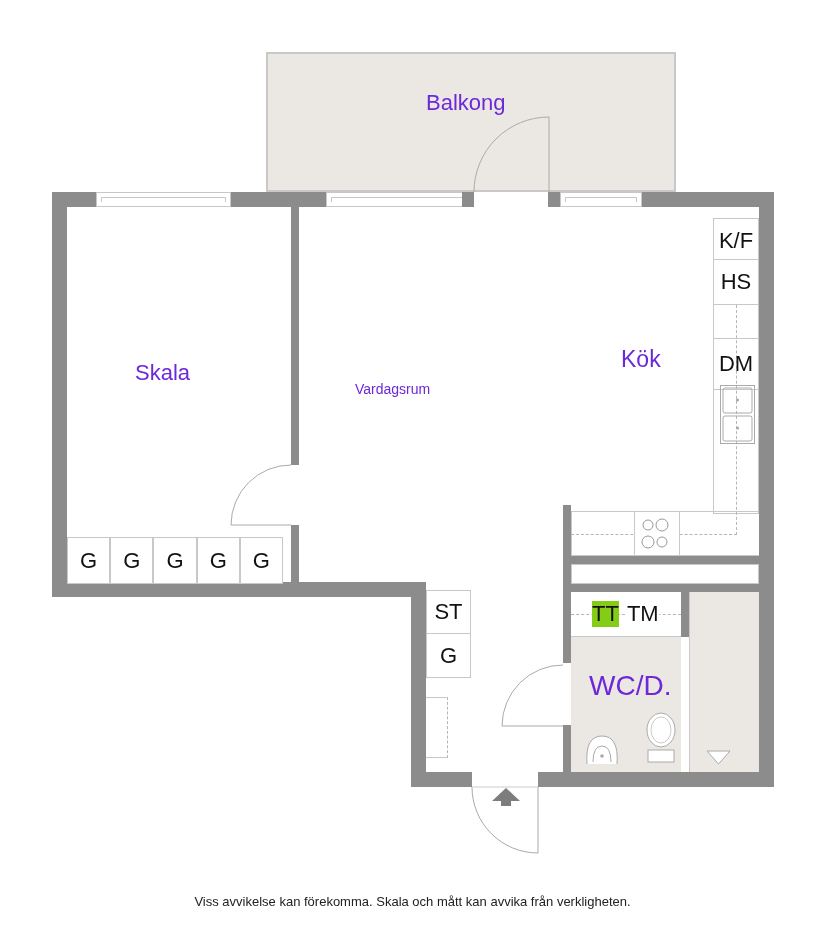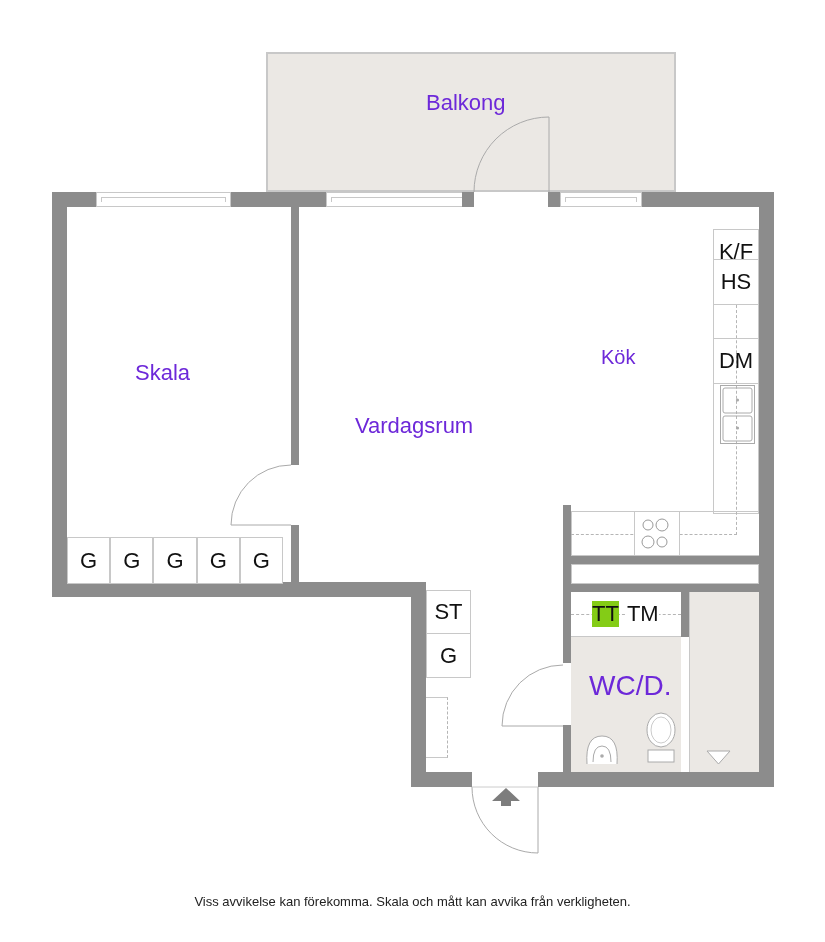--- a/index.html
+++ b/index.html
@@ -57,36 +57,36 @@
 <div class="abs wall" style="left:563px;top:505px;width:8px;height:158px;"></div>
 <div class="abs wall" style="left:563px;top:725px;width:8px;height:55px;"></div>
 
 <div class="abs wall" style="left:563px;top:556px;width:211px;height:8px;"></div>
 <div class="abs wall" style="left:563px;top:584px;width:211px;height:8px;"></div>
 <div class="abs thin" style="left:571px;top:564px;width:188px;height:20px;background:#fff;"></div>
 
 <div class="abs wall" style="left:681px;top:592px;width:8px;height:45px;"></div>
 
 <div class="abs label" style="left:135px;top:360px;font-size:22px;">Skala</div>
-<div class="abs label" style="left:355px;top:381px;font-size:22px;margin-top:32px;">Vardagsrum</div>
-<div class="abs label" style="left:601px;top:346px;font-size:20px;">Kök</div>
+<div class="abs label" style="left:355px;top:381px;font-size:14px;">Vardagsrum</div>
+<div class="abs label" style="left:621px;top:346px;font-size:23px;">Kök</div>
 
 <div class="abs" style="left:67px;top:537px;width:216px;height:45px;display:flex;">
   <div class="cab" style="width:43px;height:45px;">G</div>
   <div class="cab" style="width:43px;height:45px;">G</div>
   <div class="cab" style="width:43px;height:45px;">G</div>
   <div class="cab" style="width:43px;height:45px;">G</div>
   <div class="cab" style="width:43px;height:45px;">G</div>
 </div>
 
-<div class="abs cab" style="left:713px;top:229px;width:46px;height:45px;">K/F</div>
+<div class="abs cab" style="left:713px;top:218px;width:46px;height:45px;">K/F</div>
 <div class="abs cab" style="left:713px;top:259px;width:46px;height:46px;text-align:right;">HS</div>
 <div class="abs thin" style="left:713px;top:304px;width:46px;height:210px;"></div>
 <div class="abs dash-v" style="left:736px;top:305px;width:1px;height:230px;"></div>
-<div class="abs cab" style="left:713px;top:338px;width:46px;height:46px;background:transparent;">DM</div>
+<div class="abs cab" style="left:713px;top:338px;width:46px;height:52px;background:transparent;">DM</div>
 
 <svg style="left:720px;top:385px;width:36px;height:60px;">
   <rect x="0.5" y="0.5" width="34" height="58" fill="none" stroke="#aaa"></rect>
   <rect x="3" y="3" width="29" height="25" rx="2" fill="none" stroke="#aaa"></rect>
   <rect x="3" y="31" width="29" height="25" rx="2" fill="none" stroke="#aaa"></rect>
   <circle cx="17.5" cy="15" r="1.6" fill="#aaa"></circle>
     <circle cx="17.5" cy="43" r="1.6" fill="#aaa"></circle>
 </svg>
 
 <div class="abs thin" style="left:571px;top:511px;width:188px;height:45px;border-right:none;"></div>

